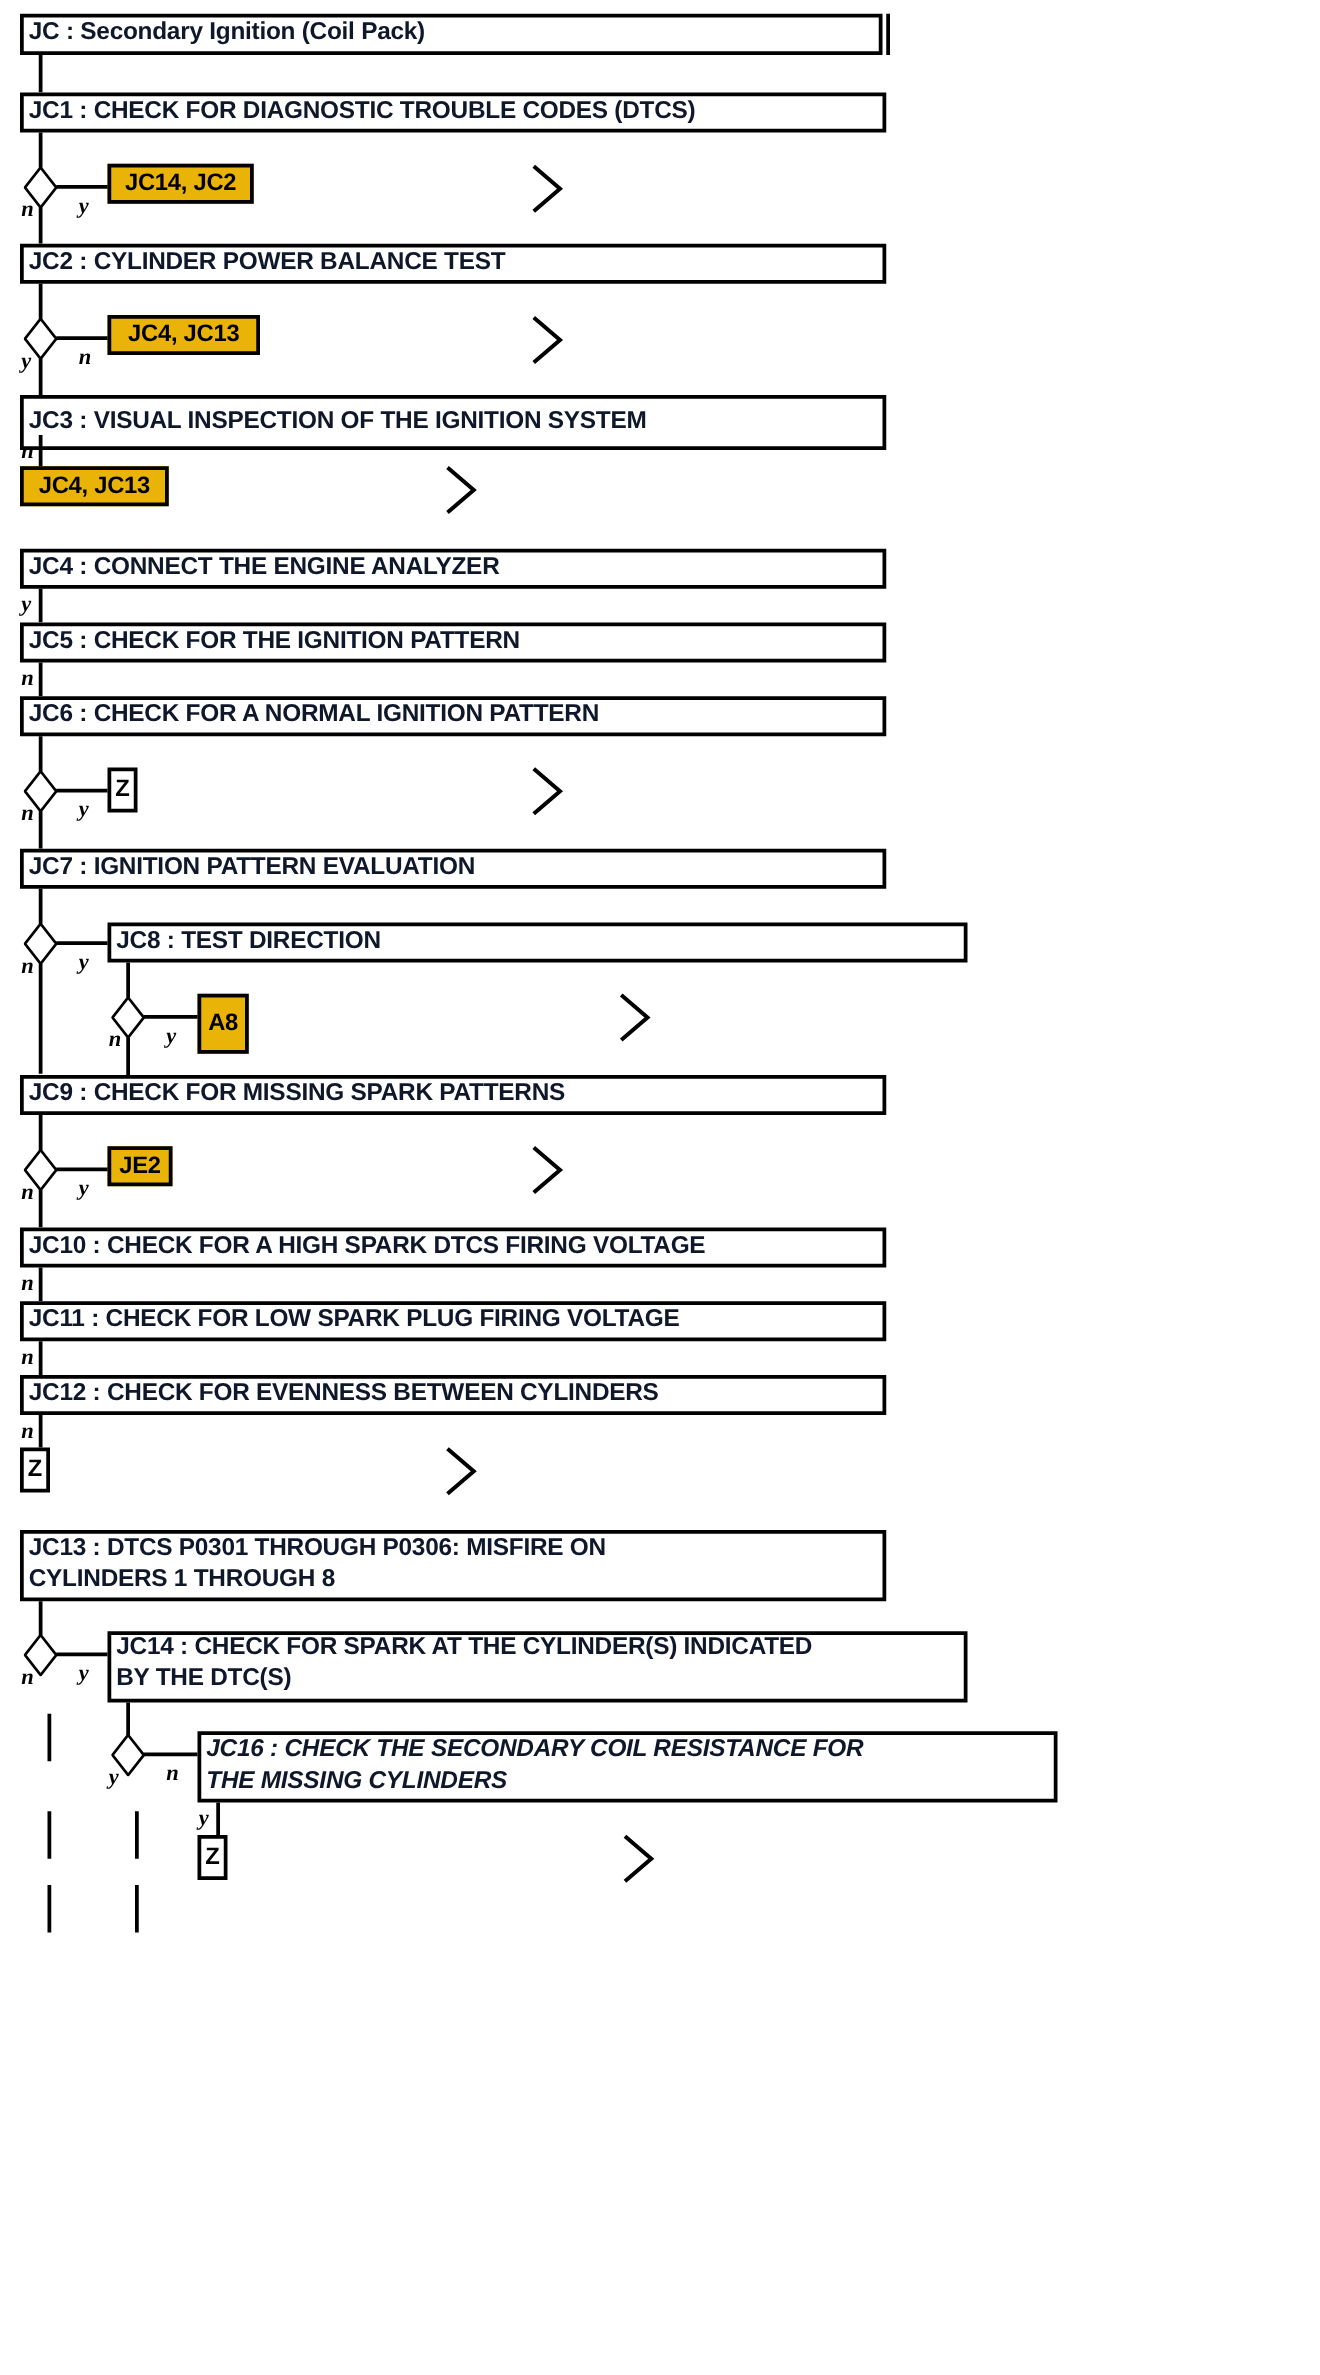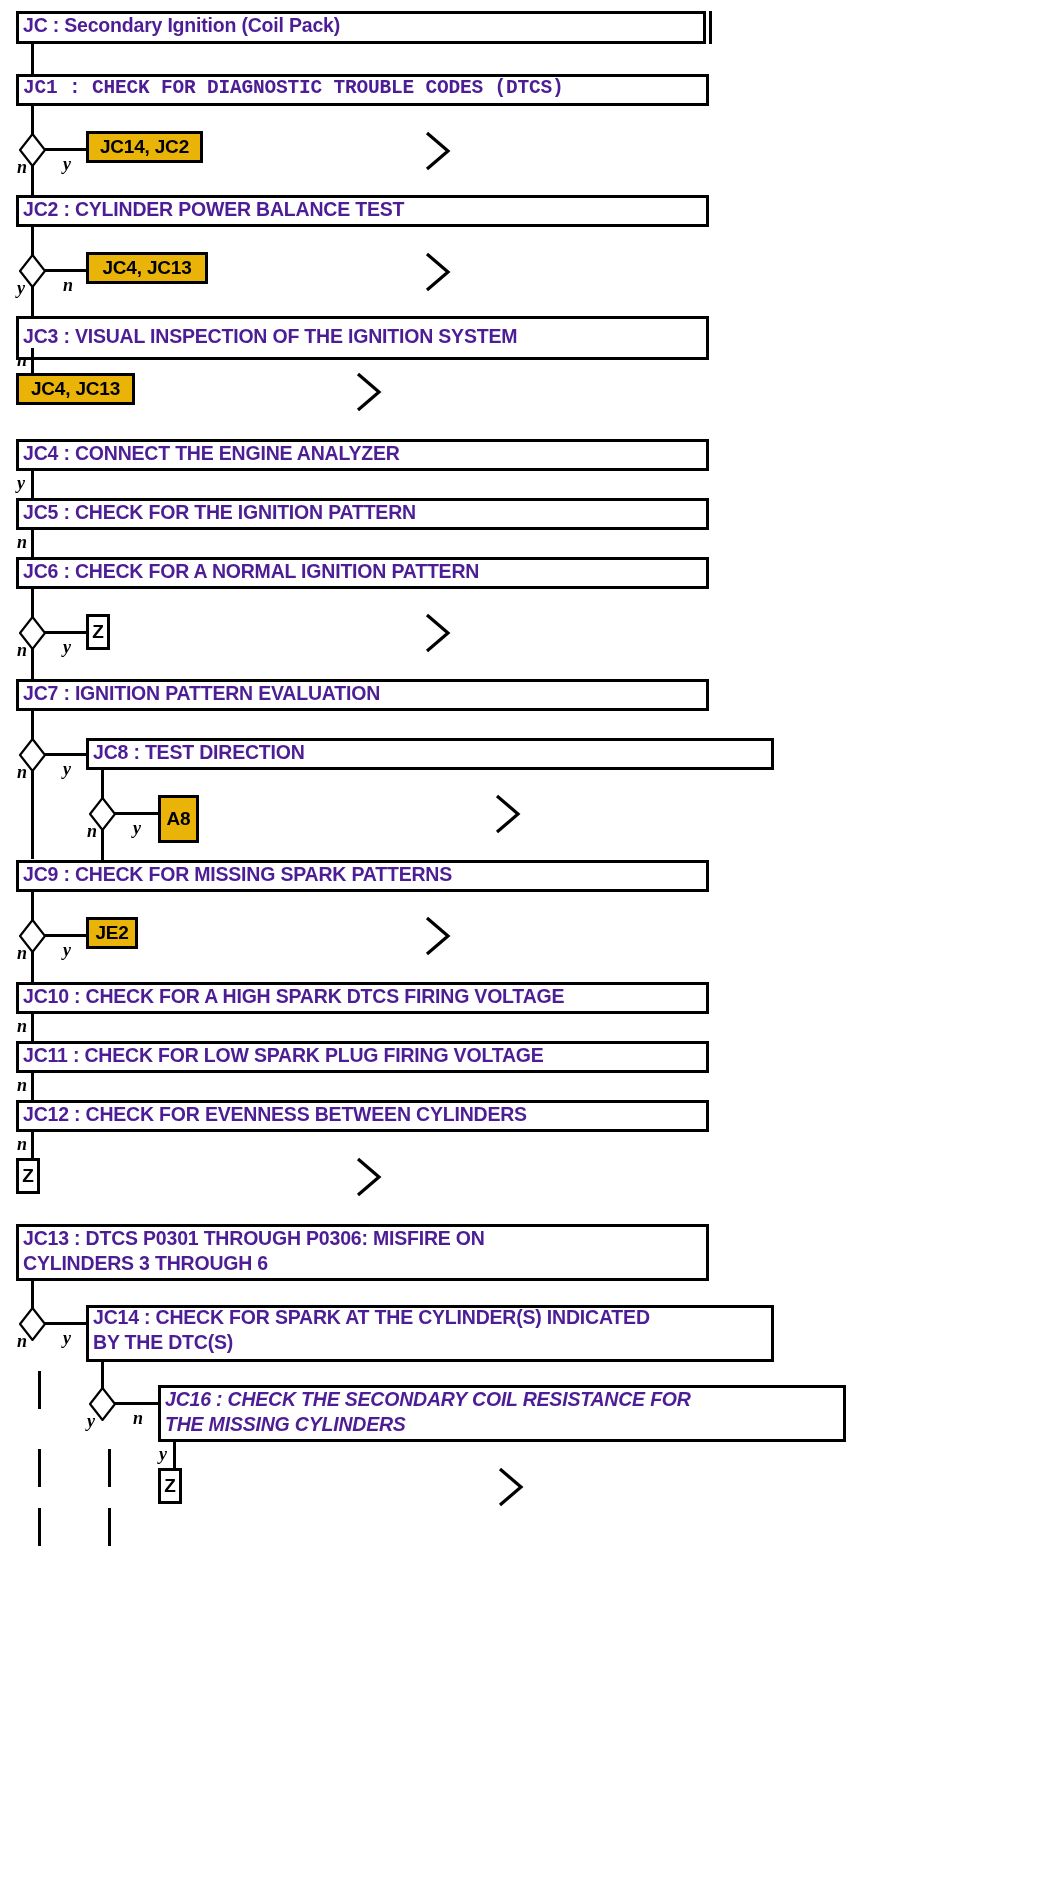--- a/index.html
+++ b/index.html
@@ -4,21 +4,21 @@
 <style>
   html,body{margin:0;padding:0;background:#ffffff;}
   body{width:1056px;height:1900px;position:relative;
        font-family:"Liberation Sans","DejaVu Sans",sans-serif;
        -webkit-font-smoothing:none;}
   #stage{position:absolute;left:0;top:0;width:1056px;height:1900px;overflow:hidden;}
 
   
   .pbox{position:absolute;box-sizing:border-box;background:#fff;
         border:3px solid #000;display:flex;align-items:center;}
-  .pbox .txt{font-size:19.5px;font-weight:bold;color:#4c1d95;letter-spacing:-0.2px;
+  .pbox .txt{font-size:19.5px;font-weight:bold;color:#0f172a;letter-spacing:-0.2px;
              line-height:1.28;padding:0 3px 4px 4px;white-space:pre-line;}
 
   
   .titlebox .txt{font-size:19.5px;font-weight:bold;}
 
   
   .rbox{position:absolute;box-sizing:border-box;background:#eab308;border:3px solid #000;
         display:flex;align-items:center;justify-content:center;}
   .rbox .txt{font-size:19px;font-weight:bold;color:#000;letter-spacing:-0.2px;
              padding:0 3px;white-space:nowrap;}
@@ -50,21 +50,21 @@
 <div id="stage">
 
   <div class="pbox titlebox" style="left:16px;top:11px;width:690px;height:33px;">
     <span class="txt">JC : Secondary Ignition (Coil Pack)</span>
   </div>
 
   <div class="vline" style="left:709px;top:11px;height:33px;"></div>
 
   <div class="vline" style="left:31px;top:44px;height:30px;"></div>
 
-  <div class="pbox" style="left:16px;top:74px;width:693px;height:32px;font-family:Liberation Mono, monospace;">
+  <div class="pbox" style="left:16px;top:74px;width:693px;height:32px;">
     <span class="txt">JC1 : CHECK FOR DIAGNOSTIC TROUBLE CODES (DTCS)</span>
   </div>
 
   <div class="vline" style="left:31px;top:106px;height:28px;"></div>
 
   <div class="diamond" style="left:19px;top:133px;">
     <svg width="27" height="34" viewBox="0 0 27 34">
       <polygon points="13.5,1 26,17 13.5,33 1,17" fill="#ffffff" stroke="#000000" stroke-width="2.2"></polygon>
     </svg>
   </div>
@@ -238,21 +238,21 @@
     <span class="txt">Z</span>
   </div>
   <div class="chev" style="left:355px;top:1156px;">
     <svg width="30" height="42" viewBox="0 0 30 42">
         <polyline points="3,3 24,21 3,39" fill="none" stroke="#000" stroke-width="3.2"></polyline>
       </svg>
   </div>
 
   <div class="pbox" style="left:16px;top:1224px;width:693px;height:57px;">
     <span class="txt">JC13 : DTCS P0301 THROUGH P0306: MISFIRE ON
-CYLINDERS 3 THROUGH 6</span>
+CYLINDERS 1 THROUGH 8</span>
   </div>
   <div class="vline" style="left:31px;top:1281px;height:27px;"></div>
 
   <div class="diamond" style="left:19px;top:1307px;">
     <svg width="27" height="34" viewBox="0 0 27 34">
       <polygon points="13.5,1 26,17 13.5,33 1,17" fill="#ffffff" stroke="#000000" stroke-width="2.2"></polygon>
     </svg>
   </div>
   <div class="hline" style="left:45px;top:1322px;width:42px;"></div>
   <span class="blab" style="left:63px;top:1329px;">y</span>

